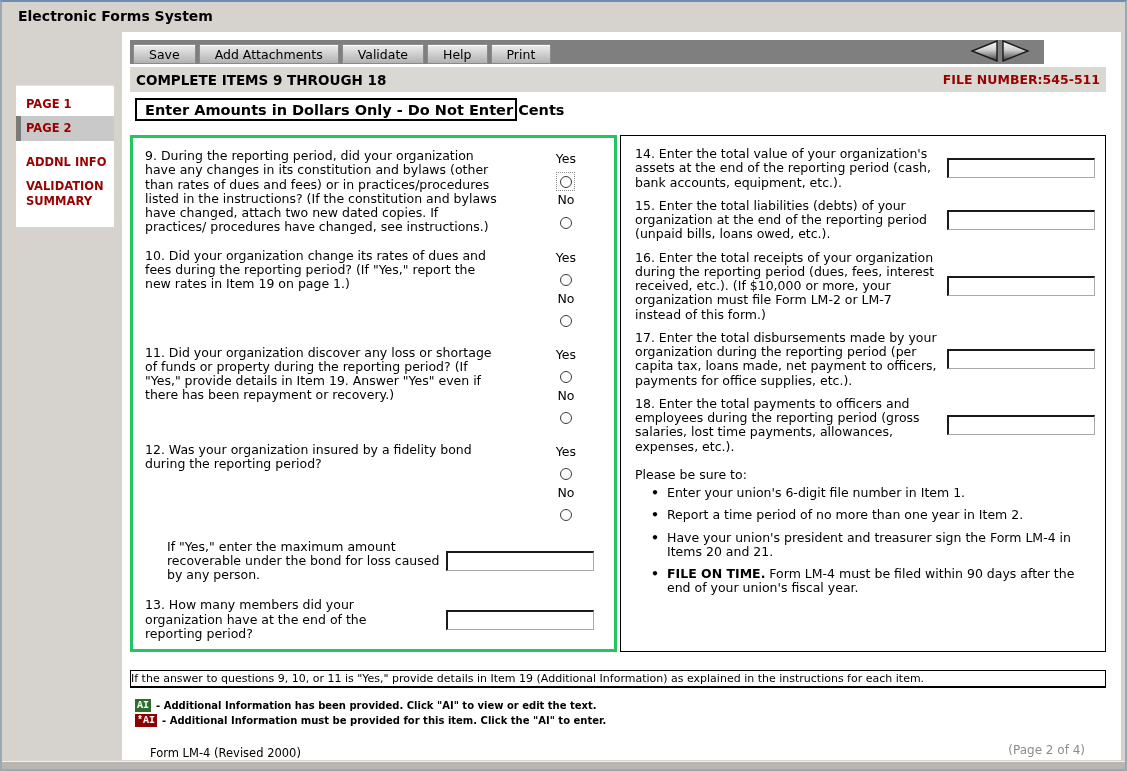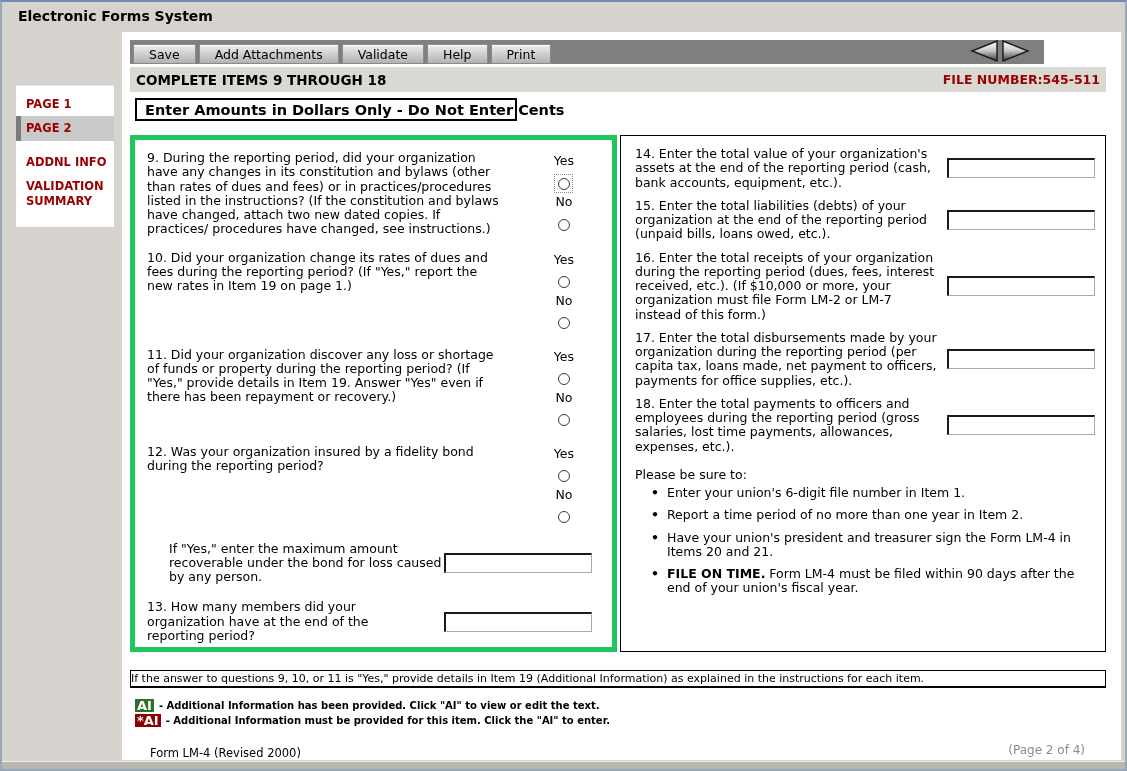--- a/index.html
+++ b/index.html
@@ -63,21 +63,21 @@
   .amounts-box {
     position:absolute; left:13px; top:66px; width:382px; height:23px;
     border:2px solid #000; background:#fff;
     display:flex; align-items:center; padding:0 8px;
     font-size:14.5px; font-weight:bold; white-space:nowrap;
   }
 
   
   .left-box {
     position:absolute; left:8px; top:103px; width:487px; height:517px;
-    border:5px solid #22c55e; padding:11px 10px 10px 12px; overflow:hidden;
+    border:3px solid #22c55e; padding:11px 10px 10px 12px; overflow:hidden;
   }
   .right-box {
     position:absolute; left:498px; top:103px; width:486px; height:517px;
     border:1px solid #000; padding:11px 8px 10px 14px; overflow:hidden;
   }
   .qrow { display:flex; margin-bottom:14px; }
   .right-box .qrow { margin-bottom:9px; align-items:center; }
   .qtext { font-size:12.5px; line-height:1.14; color:#000; }
   .left-box .qtext { width:352px; }
   .right-box .qtext { flex:1; padding-right:10px; }
@@ -111,21 +111,21 @@
   .bullet .dot { font-weight:bold; line-height:1.05; }
 
   
   .note-box {
     position:absolute; left:8px; top:638px; width:976px; height:18px;
     border:1px solid #000; border-bottom-width:2px;
     font-size:11px; line-height:15px; padding:0 0; white-space:nowrap; overflow:hidden;
   }
   .legend { position:absolute; left:13px; top:667px; font-size:10px; font-weight:bold; }
   .legend-line { display:flex; align-items:center; gap:5px; margin-bottom:2px; }
-  .badge { color:#fff; padding:0 2px; font-size:13px; font-weight:bold; line-height:13px; }
+  .badge { color:#fff; padding:0 2px; font-size:10px; font-weight:bold; line-height:13px;font-family:Liberation Mono, monospace; }
   .badge.green { background:#2d6e2d; }
   .badge.red   { background:#8b0000;text-align:center; }
 
   .footer-left  { position:absolute; left:28px;  top:714px; font-size:11.5px; color:#000; }
   .footer-right { position:absolute; right:36px; top:711px; font-size:12px; color:#8c8c8c; }
 
   .bottom-edge {
     position:absolute; left:0; right:0; bottom:0; height:8px;
     background:#b9b6b1; border-top:1px solid #efefef;
   }

